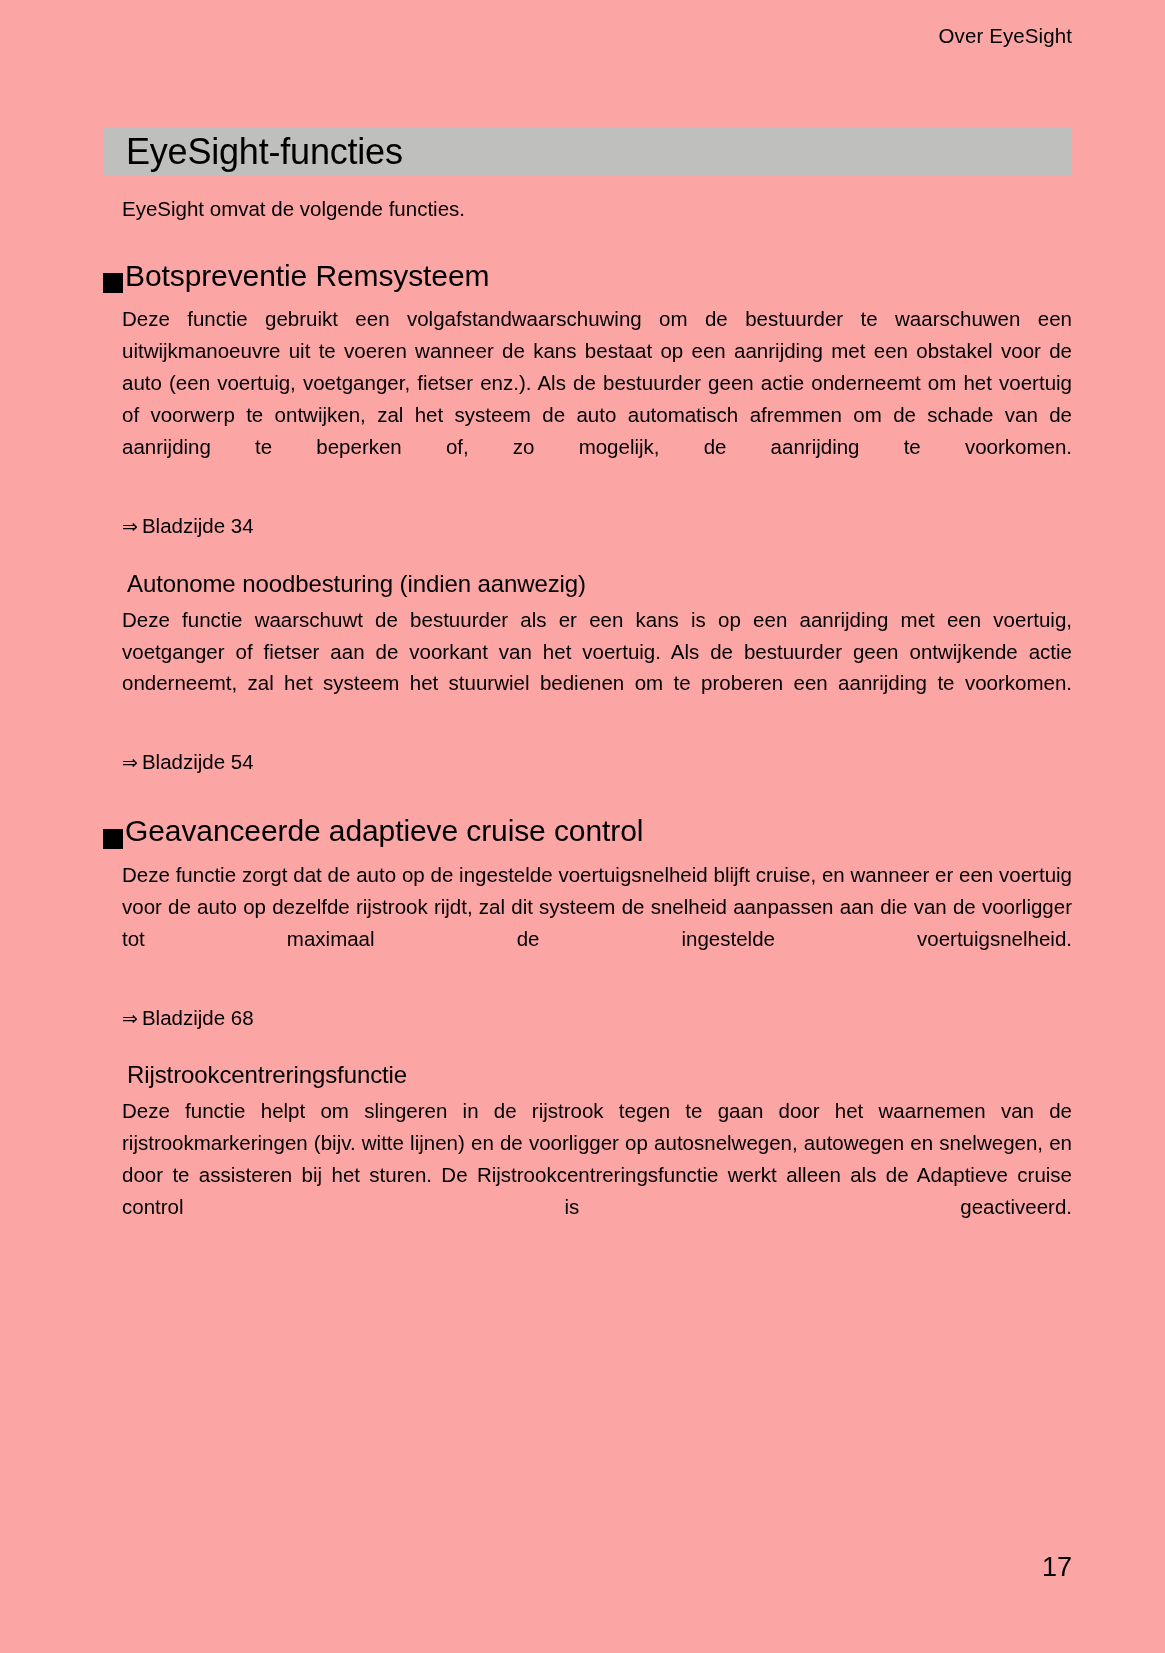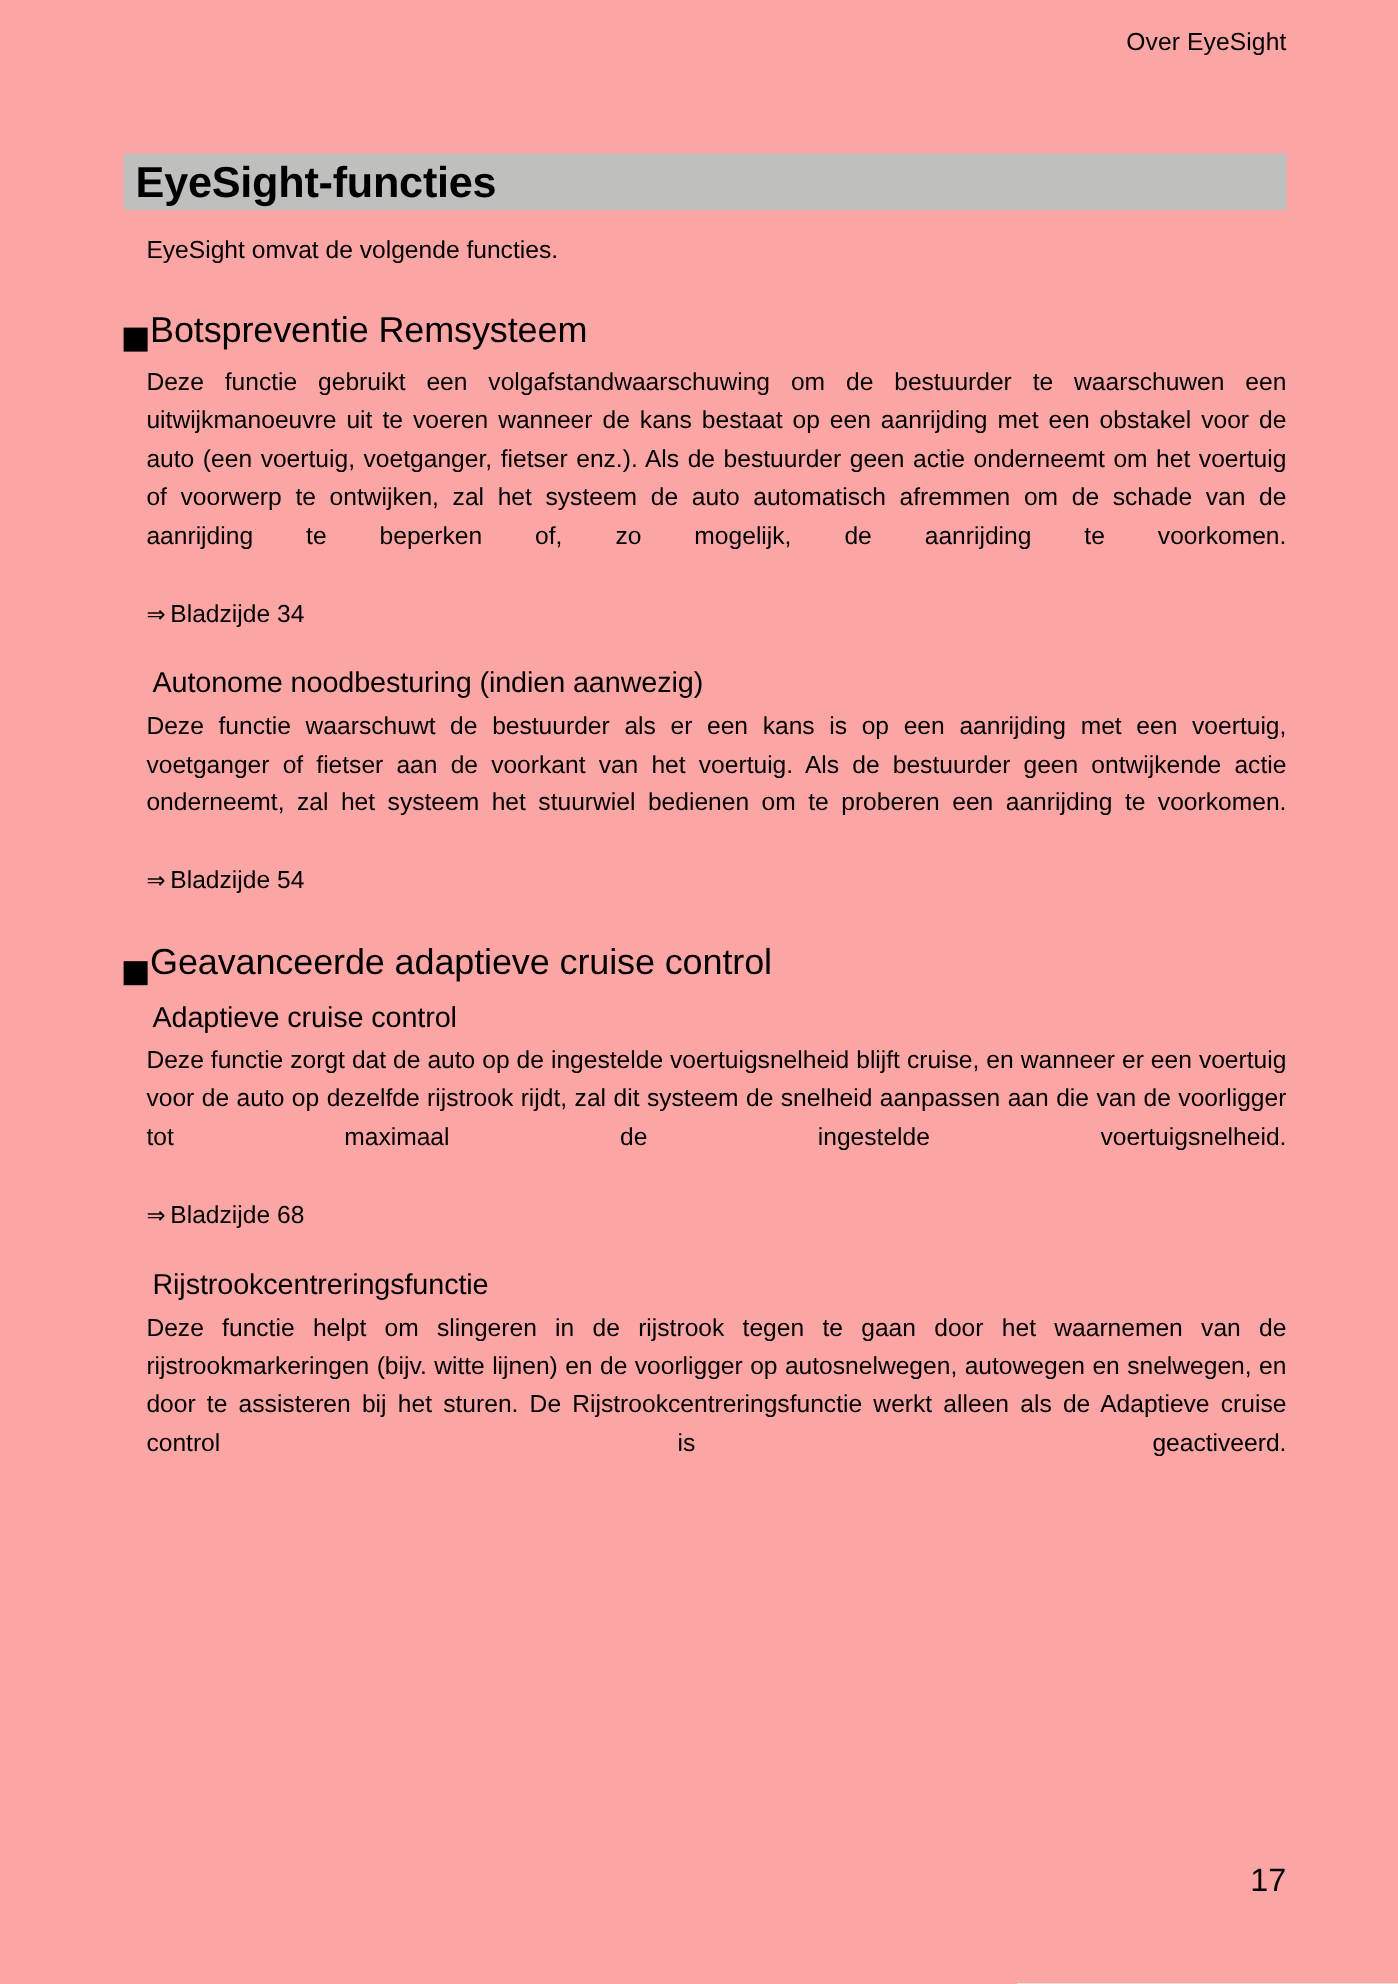--- a/index.html
+++ b/index.html
@@ -38,24 +38,23 @@
     top: 128px;
     width: 969px;
   }
 
   
   .banner {
     background: #bfbfbd;
     height: 47px;
     display: flex;
     align-items: center;
-    padding-left: 10px;
+    padding-left: 23px;
     box-sizing: border-box;
     margin-bottom: 20px;
-    font-weight: bold;
   }
   .banner-title {
     font-size: 36px;
     letter-spacing: -0.2px;
     line-height: 1;
     color: #000;
   }
 
   
   .intro {
@@ -114,21 +113,21 @@
     content: "";
     display: inline-block;
     width: 100%;
   }
 
   
   .pageref {
     font-size: 20.5px;
     line-height: 1.5;
     margin-left: 19px;
-    margin-top: 2px;
+    margin-top: 16px;
     white-space: nowrap;
   }
   .pageref .arrow {
     font-family: "DejaVu Sans", sans-serif;
     font-size: 19px;
     padding-right: 4px;
   }
 
   
   .folio {
@@ -171,21 +170,20 @@
 
     <div class="pageref">
       <span class="arrow">⇒</span><span>Bladzijde 54</span>
     </div>
 
     <div class="h2">
       <span class="sq-bullet"></span>
       <span class="h2-text">Geavanceerde adaptieve cruise control</span>
     </div>
 
-    <div class="h3 first-sub" style="margin-top:14px;">Adaptieve cruise control</div>
 
     <p class="para">Deze functie zorgt dat de auto op de ingestelde voertuigsnelheid blijft cruise, en wanneer er een voertuig voor de auto op dezelfde rijstrook rijdt, zal dit systeem de snelheid aanpassen aan die van de voorligger tot maximaal de ingestelde voertuigsnelheid.</p>
 
     <div class="pageref">
       <span class="arrow">⇒</span><span>Bladzijde 68</span>
     </div>
 
     <div class="h3">Rijstrookcentreringsfunctie</div>
 
     <p class="para">Deze functie helpt om slingeren in de rijstrook tegen te gaan door het waarnemen van de rijstrookmarkeringen (bijv. witte lijnen) en de voorligger op autosnelwegen, autowegen en snelwegen, en door te assisteren bij het sturen. De Rijstrookcentreringsfunctie werkt alleen als de Adaptieve cruise control is geactiveerd.</p>

